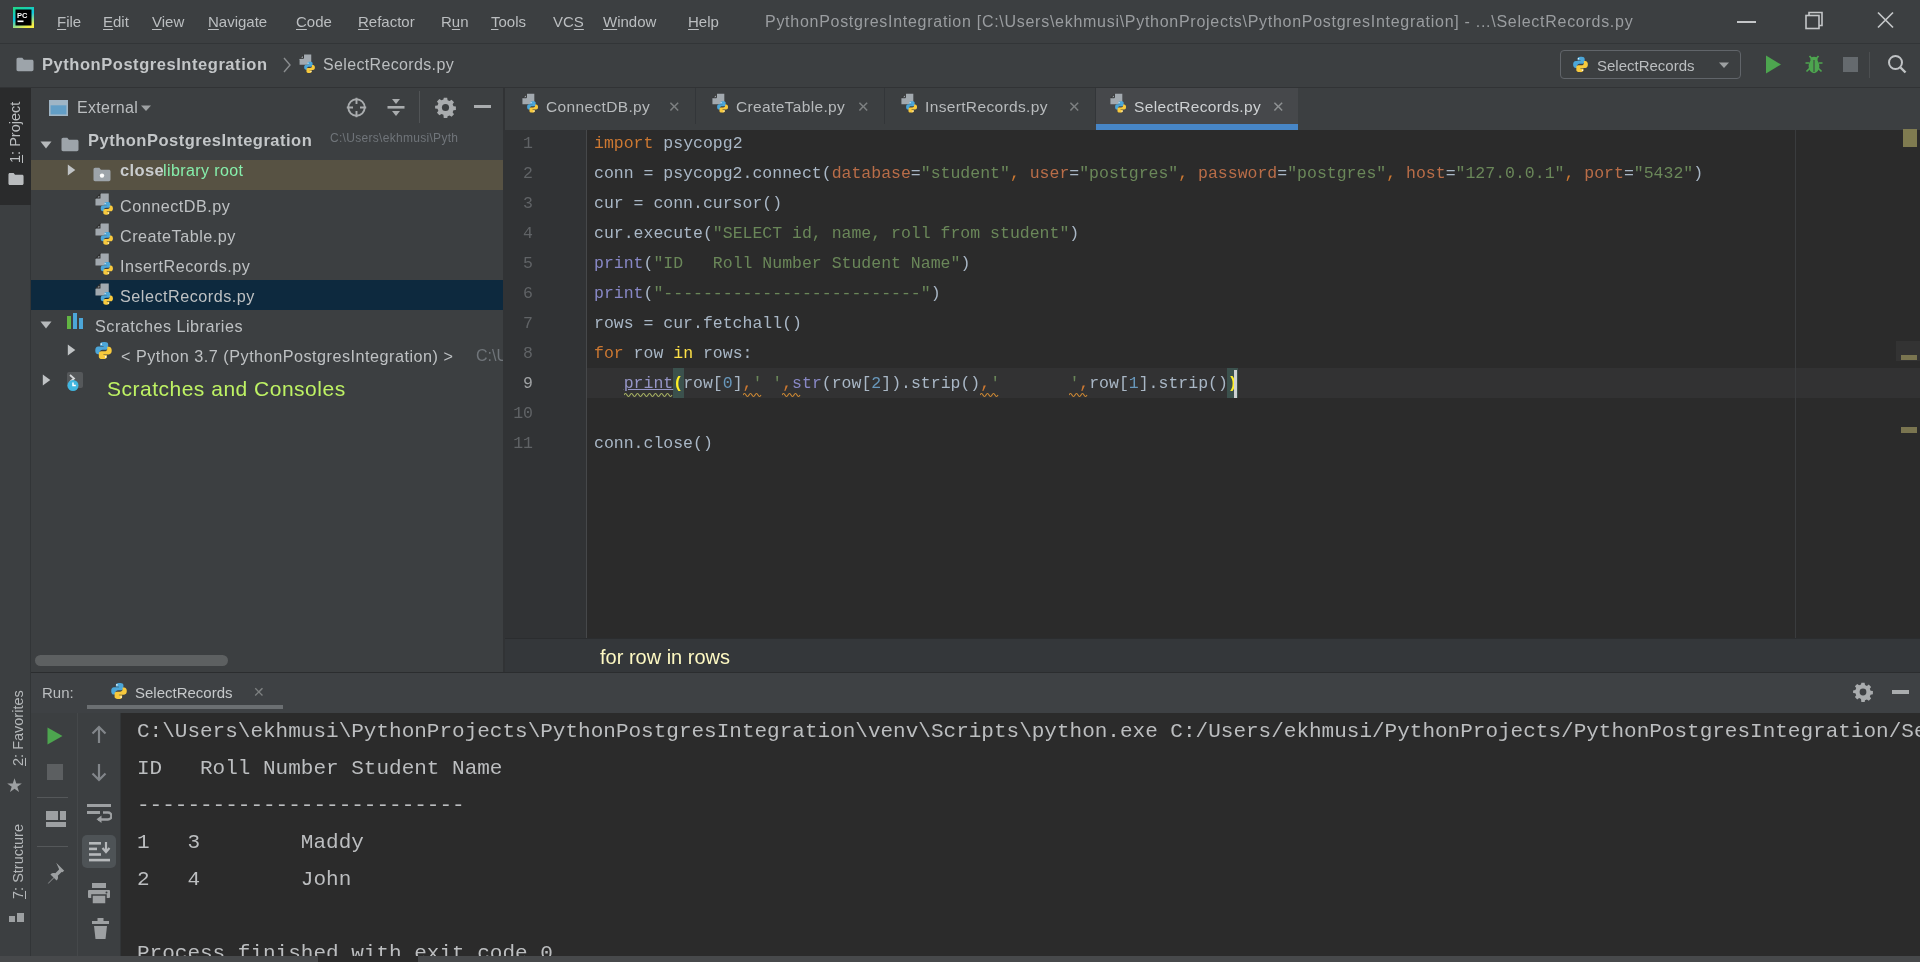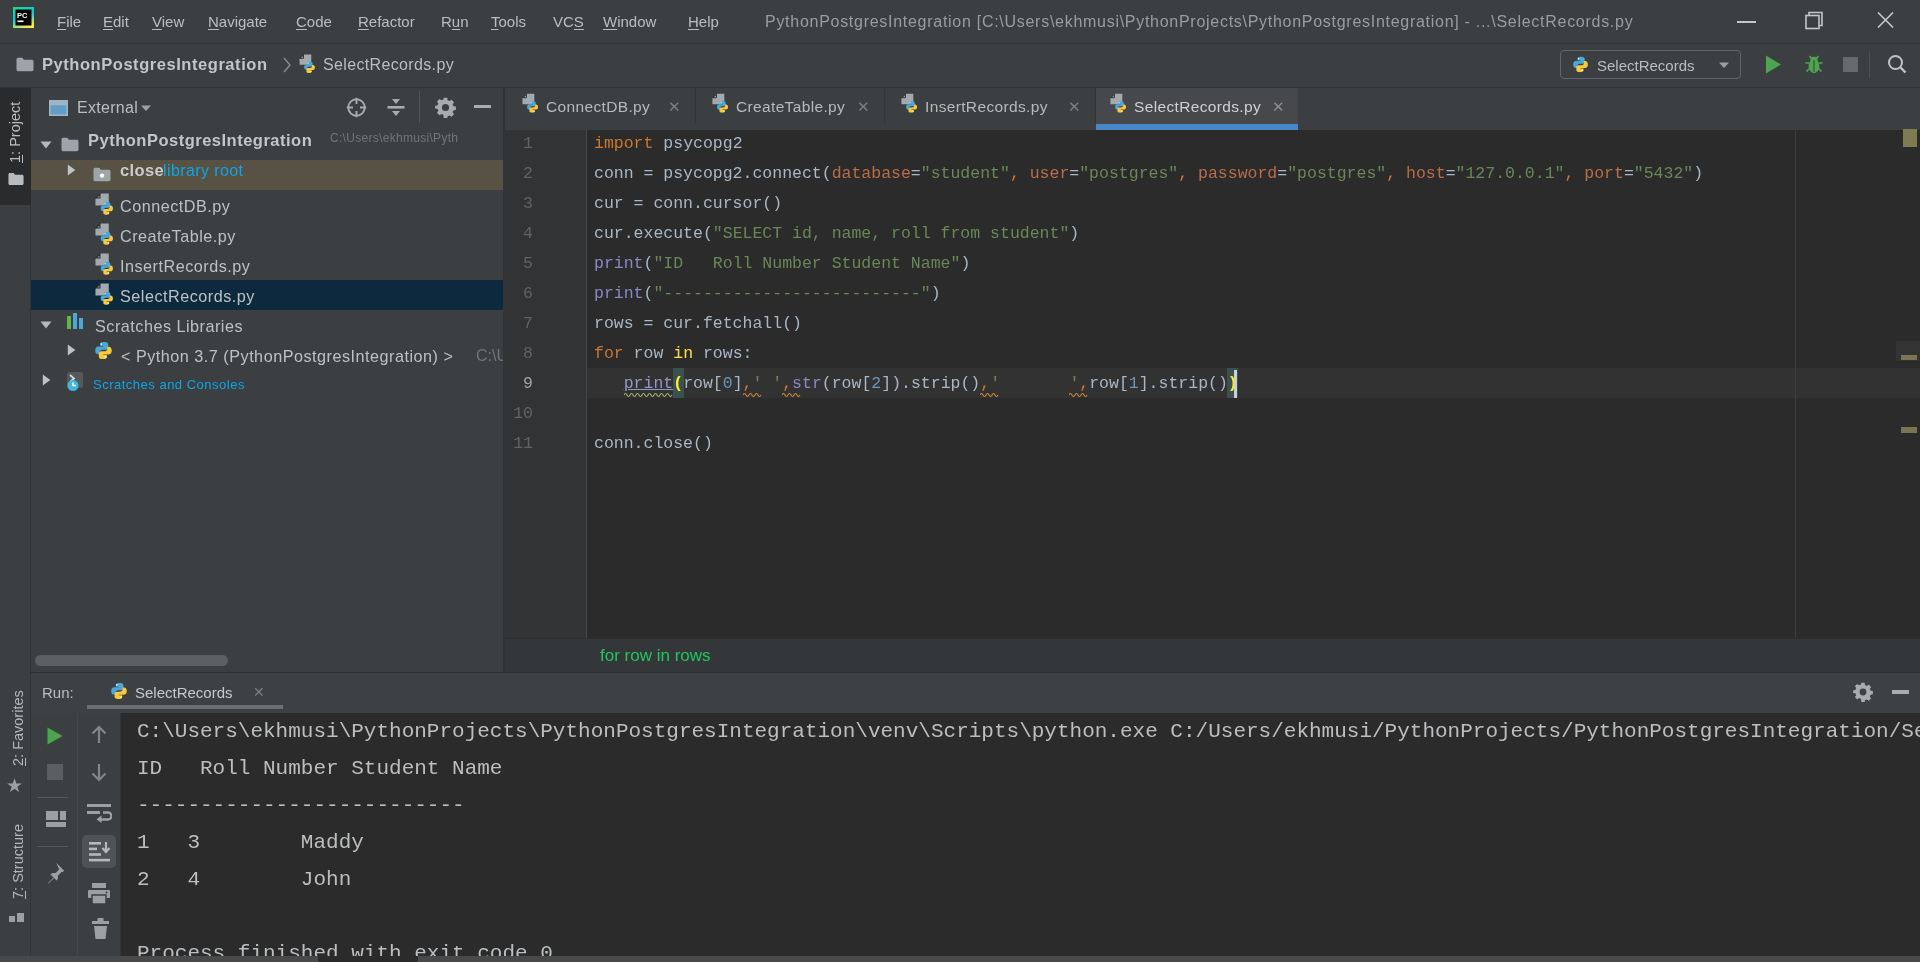--- a/index.html
+++ b/index.html
@@ -153,21 +153,21 @@
     </svg>
     <div class="abs" style="left:57px;top:43px;font-size:16.5px;font-weight:bold;letter-spacing:0.5px;color:#c3c6c8;white-space:pre">PythonPostgresIntegration</div>
     <div class="abs" style="left:299px;top:43px;font-size:12px;letter-spacing:0.3px;color:#70757a;white-space:pre">C:\Users\ekhmusi\Pyth</div>
     <svg class="abs" style="left:36px;top:76px" width="9" height="12" viewBox="0 0 9 12">
       <path d="M0.8 0.5 L8.3 6 L0.8 11.5 Z" fill="#c0c3c5"></path>
     </svg>
     <svg class="abs" style="left:62px;top:79px" width="18" height="15">
       <use href="#folderdot"></use>
     </svg>
     <div class="abs" style="left:89px;top:73px;font-size:16.5px;letter-spacing:0.4px;font-weight:bold;color:#c9ccce;white-space:pre">close</div>
-    <div class="abs" style="left:132px;top:74px;font-size:16px;letter-spacing:0.4px;color:#0ea5e9;white-space:pre">library root</div>
+    <div class="abs" style="left:132px;top:74px;font-size:16px;letter-spacing:0.4px;color:#86efac;white-space:pre">library root</div>
     <svg class="abs" style="left:64px;top:105px" width="19" height="23">
       <use href="#pyfile"></use>
     </svg>
     <div class="abs" style="left:89px;top:109px;font-size:16.2px;letter-spacing:0.5px;color:#bec1c3;white-space:pre">ConnectDB.py</div>
     <svg class="abs" style="left:64px;top:135px" width="19" height="23">
       <use href="#pyfile"></use>
     </svg>
     <div class="abs" style="left:89px;top:139px;font-size:16.2px;letter-spacing:0.5px;color:#bec1c3;white-space:pre">CreateTable.py</div>
     <svg class="abs" style="left:64px;top:165px" width="19" height="23">
       <use href="#pyfile"></use>
@@ -196,21 +196,21 @@
     <div class="abs" style="left:445px;top:259px;font-size:16px;color:#70757a;white-space:pre">C:\Us</div>
     <svg class="abs" style="left:11px;top:286px" width="9" height="12" viewBox="0 0 9 12">
       <path d="M0.8 0.5 L8.3 6 L0.8 11.5 Z" fill="#c0c3c5"></path>
     </svg>
     <svg class="abs" style="left:35px;top:283px" width="21" height="21" viewBox="0 0 21 21">
 <rect x="1" y="1" width="16" height="16" rx="2" fill="#55585a"></rect>
 <path d="M4 4 L8 7.5 L4 11" fill="none" stroke="#d5d8da" stroke-width="1.8"></path>
 <circle cx="7" cy="14.5" r="5.5" fill="#40b6e0"></circle>
 <path d="M7 11.5 V14.5 H9.8" fill="none" stroke="#fff" stroke-width="1.5"></path>
     </svg>
-    <div class="abs" style="left:62px;top:289px;font-size:13px;letter-spacing:0.5px;color:#0ea5e9;white-space:pre">Scratches and Consoles</div>
+    <div class="abs" style="left:76px;top:289px;font-size:21px;letter-spacing:0.5px;color:#bef264;white-space:pre">Scratches and Consoles</div>
     <div class="abs" style="left:4px;top:567px;width:193px;height:11px;border-radius:6px;background:#5d6061"></div>
   </div>
 <div class="abs" style="left:503px;top:88px;width:2px;height:584px;background:#313335"></div>
 <div class="abs" style="left:505px;top:88px;width:1415px;height:42px;background:#3c3f41"></div>
 <svg class="abs" style="left:522px;top:93px" width="17" height="21">
     <use href="#pyfile"></use>
   </svg>
 <div class="abs" style="left:546px;top:98px;font-size:15.5px;letter-spacing:0.35px;color:#b7babc;white-space:pre">ConnectDB.py</div>
 <div class="abs" style="left:668px;top:98px;font-size:15px;color:#7d8081">✕</div>
 <div class="abs" style="left:695px;top:88px;width:1px;height:36px;background:#333639"></div>
@@ -276,21 +276,21 @@
     <path d="M0 3 q1.5 -3 3 0 t3 0 q1.5 -3 3 0 t3 0 q1.5 -3 3 0 t3 0" fill="none" stroke="#cf8a34" stroke-width="1.1"></path>
   </svg>
 <svg class="abs" style="left:1069px;top:392px" width="22" height="6" viewBox="0 0 22 6">
     <path d="M0 3 q1.5 -3 3 0 t3 0 q1.5 -3 3 0 t3 0 q1.5 -3 3 0 t3 0" fill="none" stroke="#cf8a34" stroke-width="1.1"></path>
   </svg>
 <div class="abs" style="left:1903px;top:129px;width:14px;height:18px;background:#7f7b50"></div>
 <div class="abs" style="left:1896px;top:341px;width:24px;height:20px;background:rgba(255,255,255,0.04)"></div>
 <div class="abs" style="left:1901px;top:355px;width:16px;height:5px;background:#7a7550"></div>
 <div class="abs" style="left:1901px;top:427px;width:16px;height:6px;background:#7a7550"></div>
 <div class="abs" style="left:505px;top:638px;width:1415px;height:34px;background:#34373a;border-top:1px solid #2b2d2f;box-sizing:border-box"></div>
-<div class="abs" style="left:600px;top:646px;font-size:17px;color:#22c55e;white-space:pre">for row in rows</div>
+<div class="abs" style="left:600px;top:646px;font-size:20px;color:#fef9c3;white-space:pre">for row in rows</div>
 <div class="abs" style="left:31px;top:672px;width:1889px;height:41px;background:#3e4144;border-top:1px solid #2b2d2f;box-sizing:border-box"></div>
 <div class="abs ui" style="left:42px;top:684px">Run:</div>
 <svg class="abs" style="left:110px;top:682px" width="18" height="18">
     <use href="#pylogo"></use>
   </svg>
 <div class="abs" style="left:135px;top:684px;font-size:15px;color:#c6c9cb;white-space:pre">SelectRecords</div>
 <div class="abs" style="left:253px;top:684px;font-size:14px;color:#7d8081">✕</div>
 <div class="abs" style="left:87px;top:705px;width:196px;height:4px;background:#6b6f72"></div>
 <svg class="abs" style="left:1853px;top:682px" width="20" height="20" viewBox="0 0 20 20">
     <path fill="#a9acae" d="M8.4 0.8h3.2l0.4 2.3 1.9 0.8 1.9-1.3 2.3 2.3-1.3 1.9 0.8 1.9 2.3 0.4v3.2l-2.3 0.4-0.8 1.9 1.3 1.9-2.3 2.3-1.9-1.3-1.9 0.8-0.4 2.3H8.4L8 16.9l-1.9-0.8-1.9 1.3-2.3-2.3 1.3-1.9-0.8-1.9-2.3-0.4V8.4l2.3-0.4L3.2 6.1 1.9 4.2l2.3-2.3 1.9 1.3 1.9-0.8z"></path>

